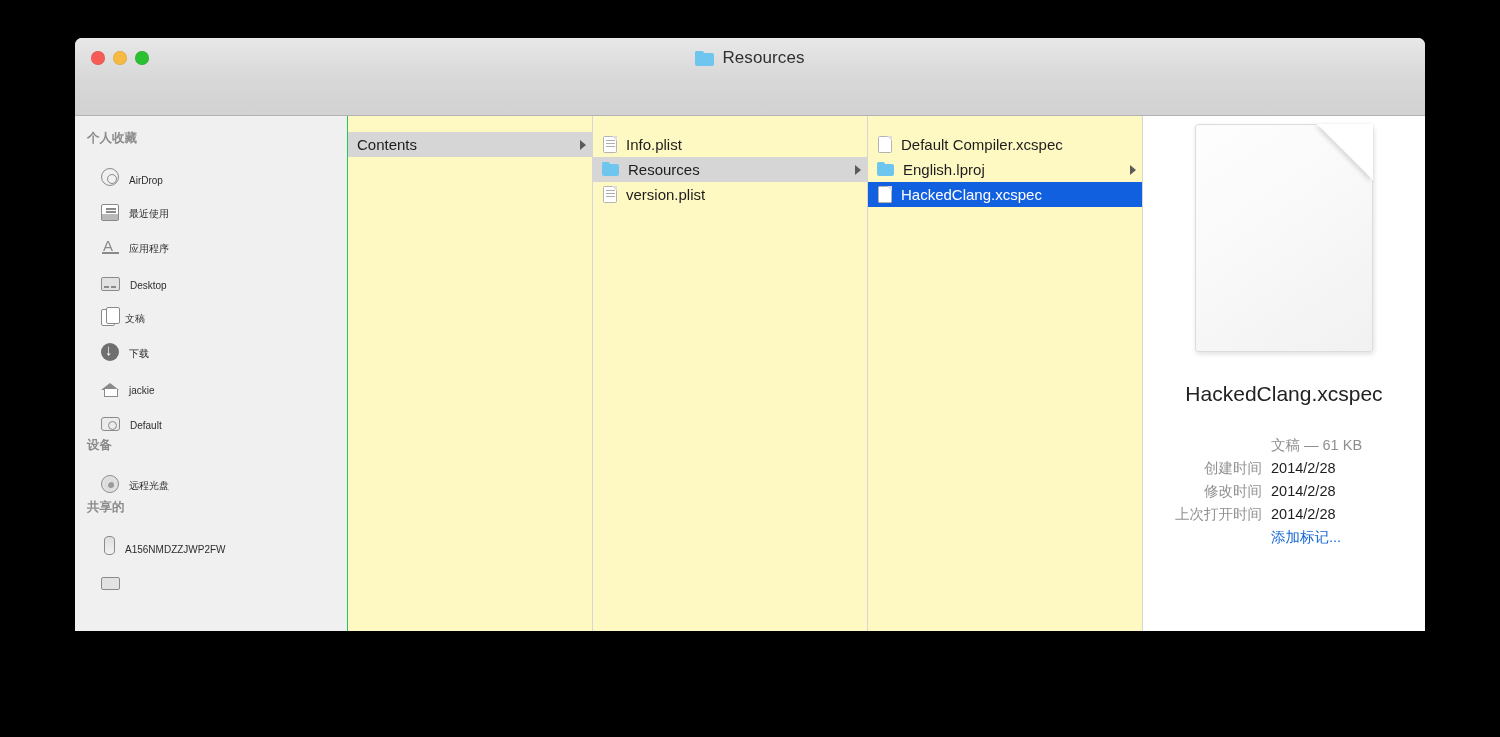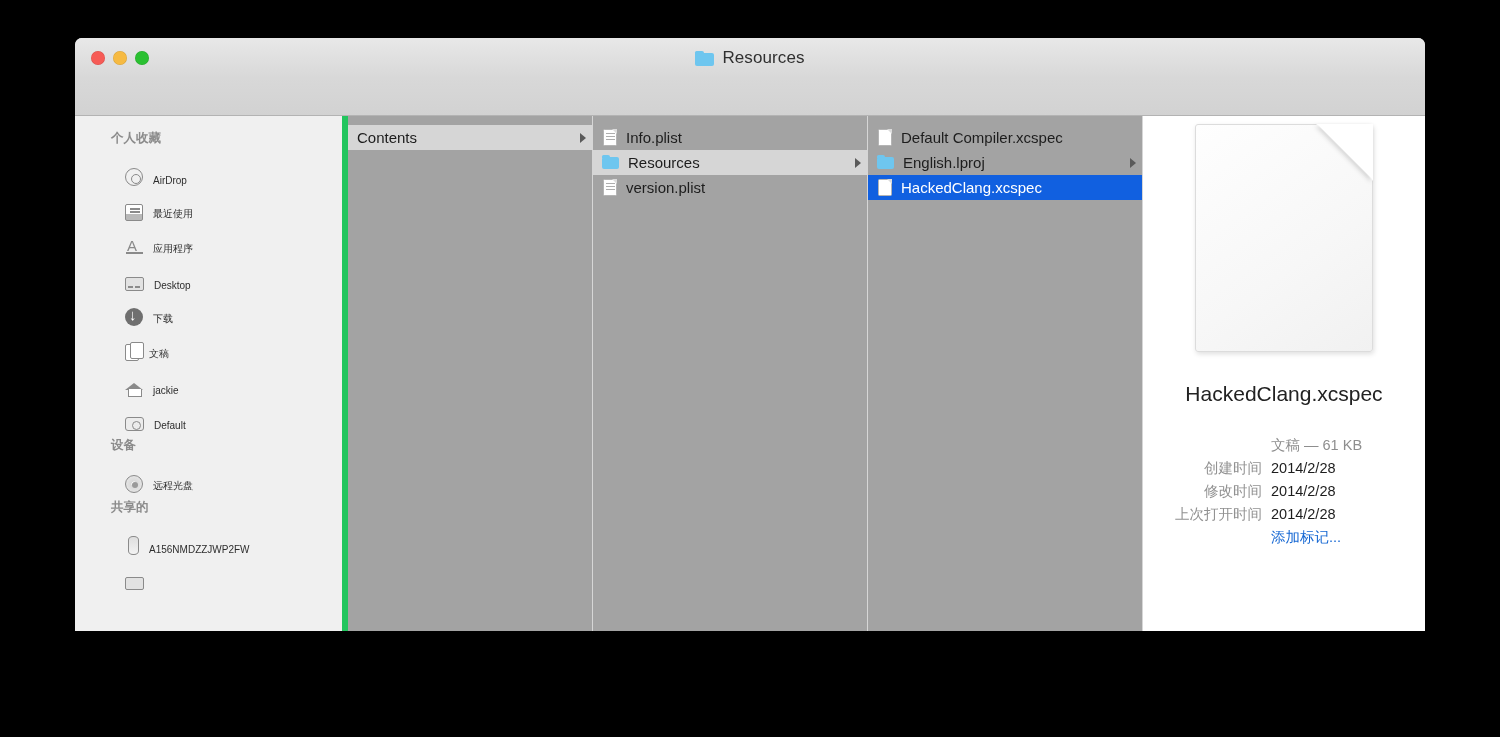--- a/index.html
+++ b/index.html
@@ -120,22 +120,22 @@
     content: ""; position: absolute; right: -1px; bottom: -1px;
     width: 5px; height: 1.7px; background: #777; transform: rotate(45deg);
   }
   .search-ph { font-size: 15px; color: #8d8d8d; }
 
   
   .body { position: absolute; top: 78px; left: 0; right: 0; bottom: 0; display: flex; }
 
   .sidebar {
     width: 273px; background: #f0f0f0;
-    border-right: 6px solid #22c55e;
-    padding-top: 8px; overflow: hidden; flex: none; padding-left: 24px;
+    border-right: 1px solid #22c55e;
+    padding-top: 8px; overflow: hidden; flex: none;
   }
   .sb-header { font-size: 12.5px; color: #8b8b8b; padding: 6px 0 4px 12px; font-weight: bold; }
   .sb-item {
     display: flex; align-items: flex-end; gap: 10px;
     height: 35px; padding-left: 26px; font-size: 10px; color: #2d2d2d;
   }
   .sb-ic { width: 20px; height: 20px; flex: none; position: relative; color: #808080; }
 
   
   .gl-airdrop { border: 1.6px solid #8a8a8a; border-radius: 50%; width: 18px; height: 18px; }
@@ -158,21 +158,21 @@
   .gl-pics::after { content:""; position:absolute; left:6px; top:3px; width:7px; height:7px; border:1.6px solid #8a8a8a; border-radius:50%; }
   .gl-disc { width:18px; height:18px; border-radius:50%; border:1.6px solid #8a8a8a; background:radial-gradient(circle,#fff 0 22%,#d8d8d8 23%,#ececec 100%); }
   .gl-disc::after { content:""; position:absolute; left:6px; top:6px; width:6px; height:6px; border-radius:50%; background:#9a9a9a; }
   .gl-server { width:11px; height:19px; border:1.6px solid #8a8a8a; border-radius:5px/4px; background:linear-gradient(to bottom,#dedede,#f3f3f3); margin-left:3px; }
   .gl-imac { width:19px; height:14px; border:1.8px solid #8a8a8a; border-radius:2px; background:#fff; }
   .gl-imac::after { content:""; position:absolute; left:6px; top:14px; width:7px; height:4px; background:#8a8a8a; }
   .gl-partial { width:19px; height:13px; border:1.8px solid #8a8a8a; border-radius:2px; background:#e2e2e2; }
 
   
   .cols { flex: 1; display: flex; min-width: 0; }
-  .col { border-right: 1px solid #d6d6d6; padding-top: 9px; overflow: hidden; flex: none; background: #a3a3a3; }
+  .col { border-right: 1px solid #d6d6d6; padding-top: 16px; overflow: hidden; flex: none; background: #fef9c3; }
   .col.c1 { width: 245px; }
   .col.c2 { width: 275px; }
   .col.c3 { width: 275px; }
   .preview { flex: 1; background: #fff; position: relative; }
 
   .row {
     display: flex; align-items: center; gap: 9px;
     height: 25px; padding: 0 6px 0 9px; font-size: 15px; color: #1d1d1d;
     position: relative;
   }
@@ -365,26 +365,26 @@
       </div>
       <div class="sb-item">
         <span class="sb-ic gl-apps"></span>
         <span>应用程序</span>
       </div>
       <div class="sb-item">
         <span class="sb-ic gl-desktop"></span>
         <span>Desktop</span>
       </div>
       <div class="sb-item">
+        <span class="sb-ic gl-docs"></span>
+        <span>文稿</span>
+      </div>
+      <div class="sb-item">
         <span class="sb-ic gl-down"></span>
         <span>下载</span>
-      </div>
-      <div class="sb-item">
-        <span class="sb-ic gl-docs"></span>
-        <span>文稿</span>
       </div>
       <div class="sb-item">
         <span class="sb-ic gl-home"></span>
         <span>jackie</span>
       </div>
       <div class="sb-item">
         <span class="sb-ic gl-pics"></span>
         <span>Default</span>
       </div>
 

